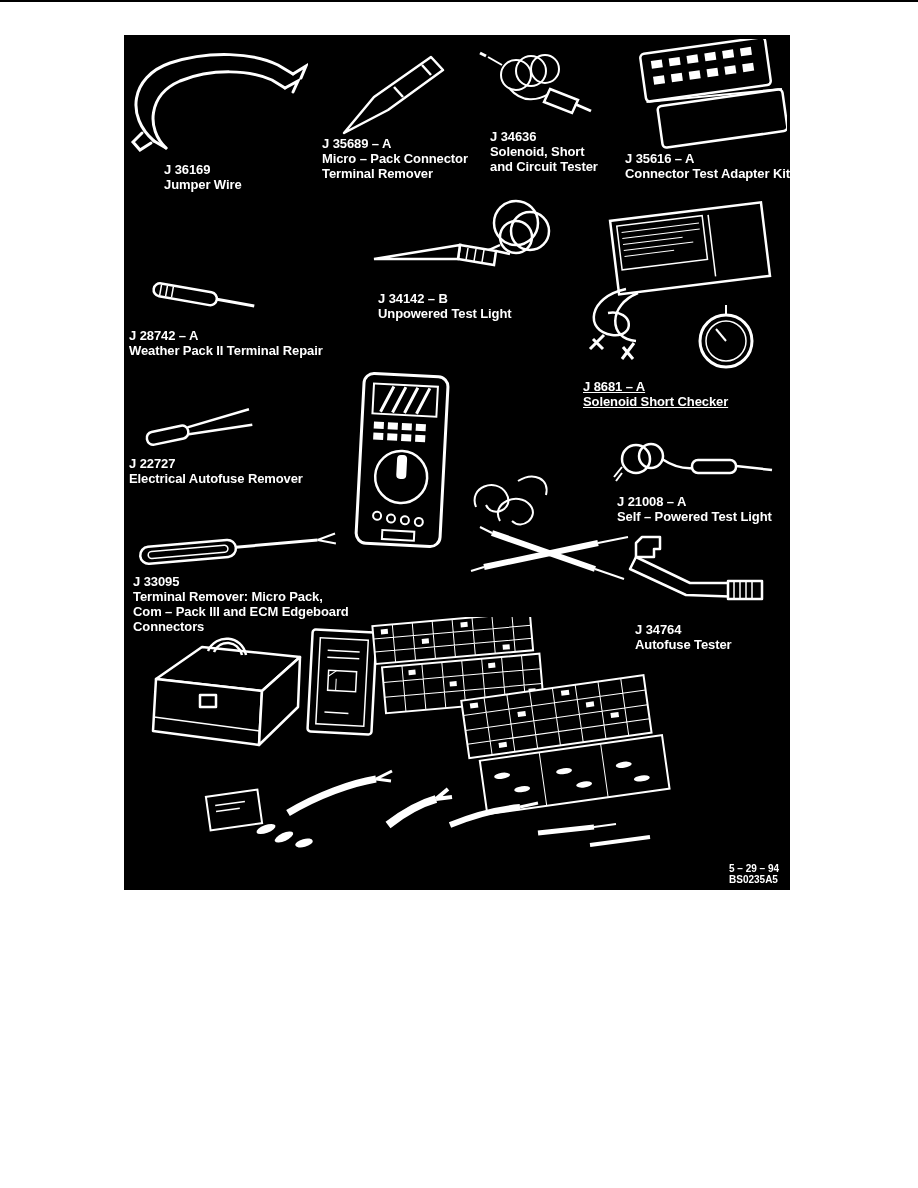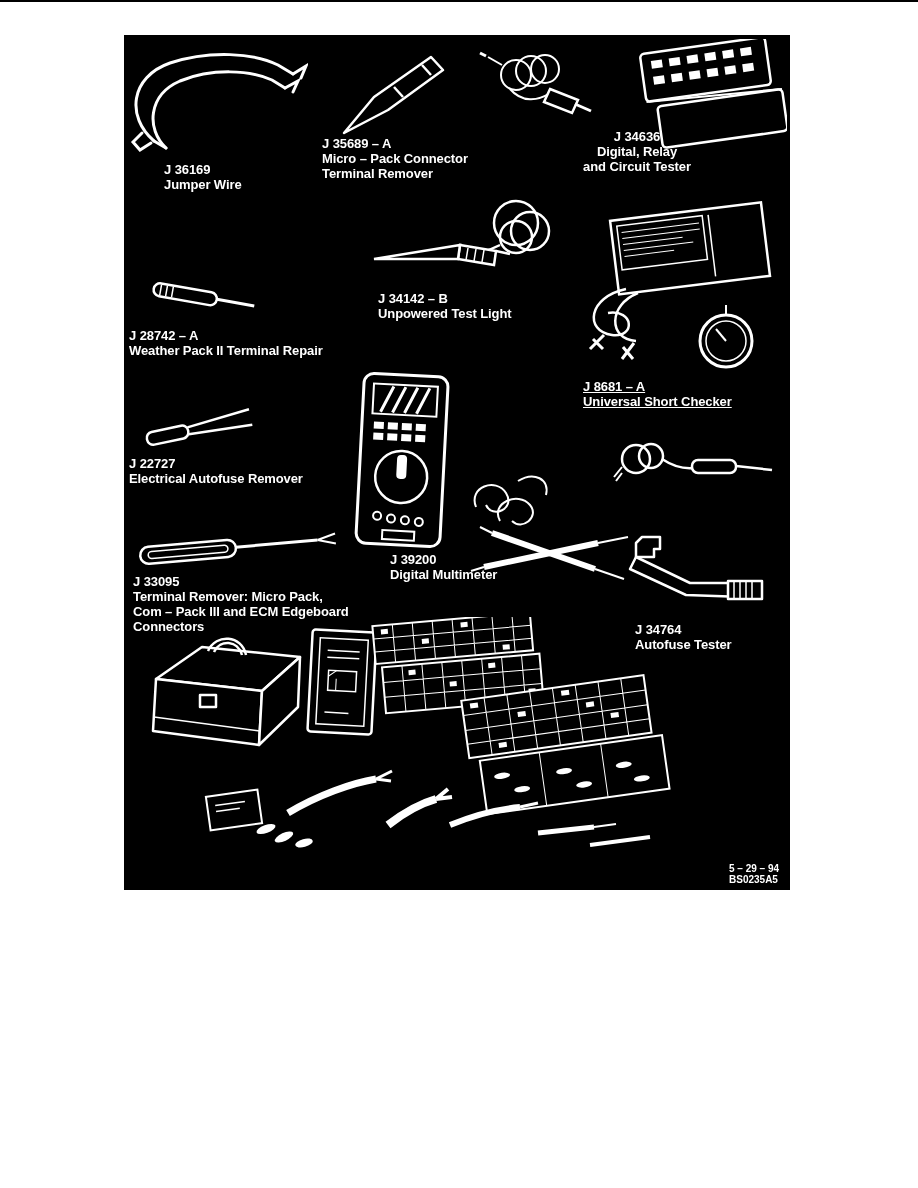--- a/index.html
+++ b/index.html
@@ -294,52 +294,56 @@
       <div class="tool-id">J 36169</div>
       <div class="tool-name">Jumper Wire</div>
     </div>
 
     <div class="tool-label" style="left:198px;top:101px;">
       <div class="tool-id">J 35689 – A</div>
       <div class="tool-name">Micro – Pack Connector
 Terminal Remover</div>
     </div>
 
-    <div class="tool-label" style="left:378px;top:94px;text-align:center;">
+    <div class="tool-label" style="left:366px;top:94px;">
       <div class="tool-id">J 34636</div>
-      <div class="tool-name">Digital, Relay
+      <div class="tool-name">Solenoid, Short
 and Circuit Tester</div>
     </div>
 
+    <div class="tool-label" style="left:501px;top:116px;">
+      <div class="tool-id">J 35616 – A</div>
+      <div class="tool-name">Connector Test Adapter Kit</div>
+    </div>
 
     <div class="tool-label" style="left:254px;top:256px;">
       <div class="tool-id">J 34142 – B</div>
       <div class="tool-name">Unpowered Test Light</div>
     </div>
 
     <div class="tool-label" style="left:5px;top:293px;">
       <div class="tool-id">J 28742 – A</div>
       <div class="tool-name">Weather Pack II Terminal Repair</div>
     </div>
 
     <div class="tool-label" style="left:459px;top:344px;text-decoration:underline;">
       <div class="tool-id">J 8681 – A</div>
-      <div class="tool-name">Universal Short Checker</div>
+      <div class="tool-name">Solenoid Short Checker</div>
     </div>
 
     <div class="tool-label" style="left:5px;top:421px;">
       <div class="tool-id">J 22727</div>
       <div class="tool-name">Electrical Autofuse Remover</div>
     </div>
 
-
-    <div class="tool-label" style="left:266px;top:517px;">
-      <div class="tool-id">J 39200</div>
-      <div class="tool-name">Digital Multimeter</div>
-    </div>
+    <div class="tool-label" style="left:493px;top:459px;">
+      <div class="tool-id">J 21008 – A</div>
+      <div class="tool-name">Self – Powered Test Light</div>
+    </div>
+
 
     <div class="tool-label" style="left:9px;top:539px;">
       <div class="tool-id">J 33095</div>
       <div class="tool-name">Terminal Remover: Micro Pack,
 Com – Pack III and ECM Edgeboard
 Connectors</div>
     </div>
 
     <div class="tool-label" style="left:511px;top:587px;">
       <div class="tool-id">J 34764</div>

